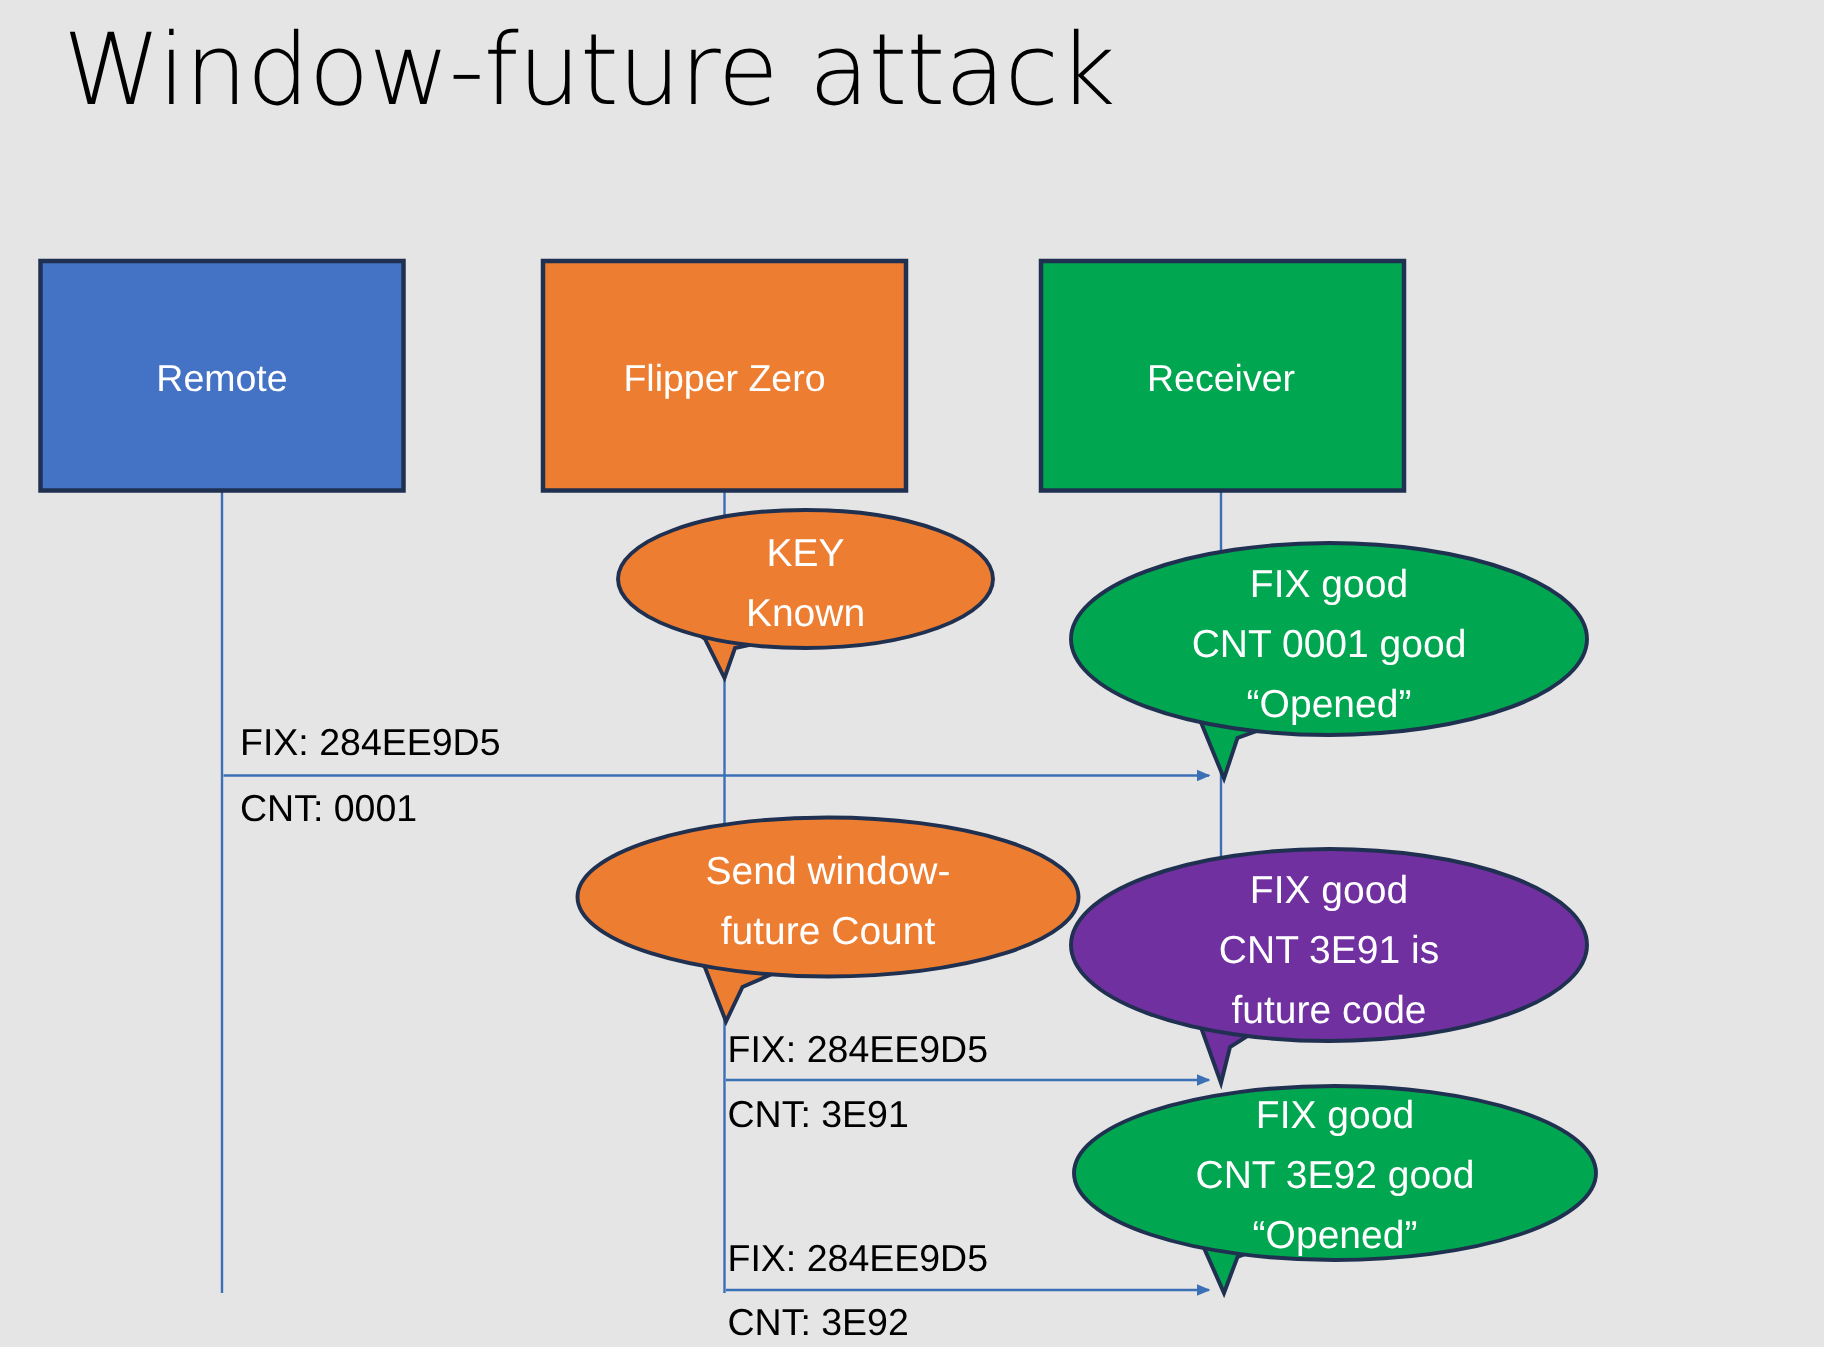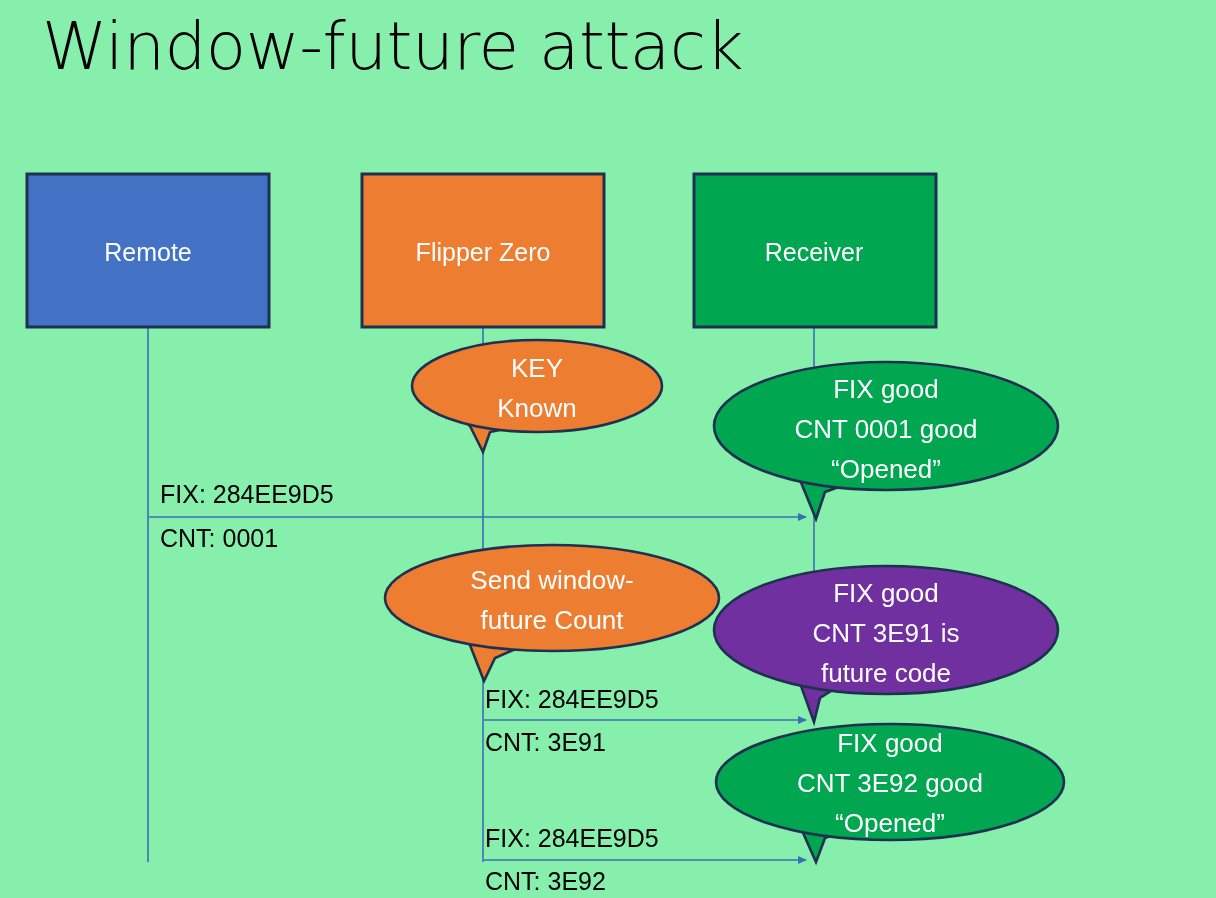--- a/index.html
+++ b/index.html
@@ -12,21 +12,21 @@
     width: 1216px;
     height: 898px;
     overflow: hidden;
     font-family: "Liberation Sans", sans-serif;
     color: #000000;
   }
   #slide {
     position: relative;
     width: 1216px;
     height: 898px;
-    background: #86efac;
+    background: #e5e5e5;
   }
   #slide-title {
     position: absolute;
     left: 42px;
     top: 8px;
     font-size: 66px;
     font-weight: 300;
     letter-spacing: -0.5px;
     color: #000000;
     font-family: "DejaVu Sans", "Liberation Sans", sans-serif;

